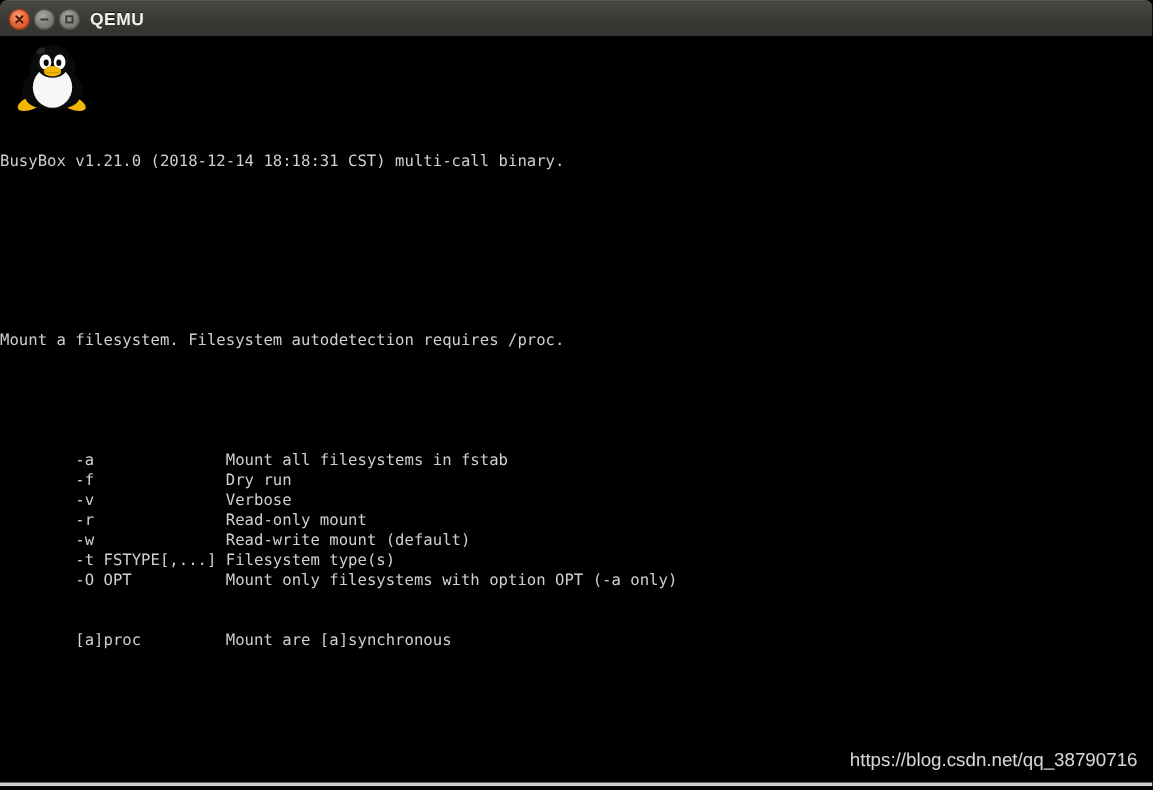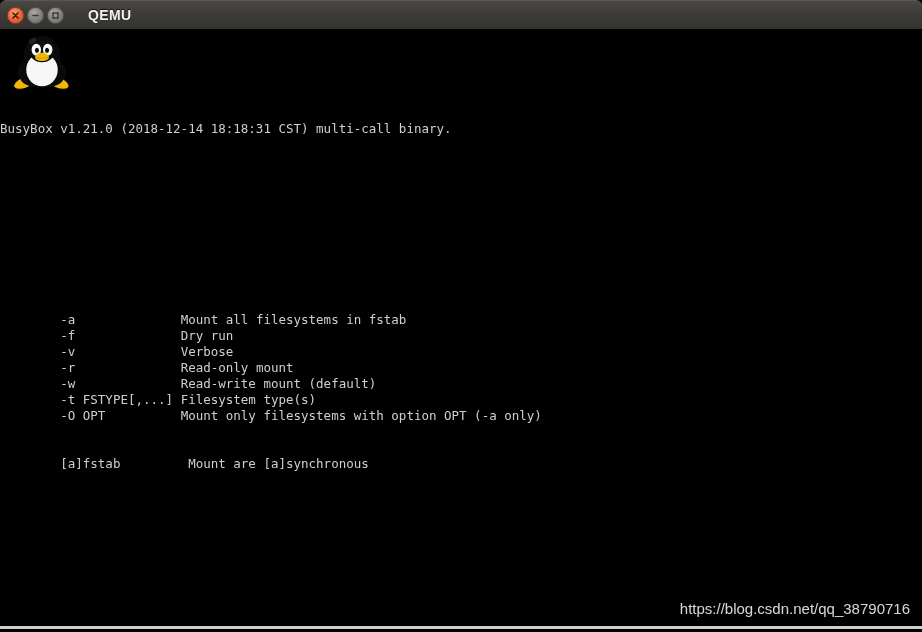--- a/index.html
+++ b/index.html
@@ -55,21 +55,21 @@
   .wbtn-close {
     background: radial-gradient(circle at 40% 32%, #f6a07a 0%, #e8683a 48%, #c54a20 100%);
     border: 1px solid #9e3c18;
   }
   .wbtn-min, .wbtn-max {
     background: radial-gradient(circle at 40% 32%, #a9a7a2 0%, #86847f 48%, #6a6863 100%);
     border: 1px solid #56544f;
   }
   .wbtn svg { display: block; }
   #wtitle {
-    margin-left: 24px;
+    margin-left: 8px;
     color: #f2f1ef;
     font-family: "Liberation Sans", sans-serif;
     font-size: 14px;
     font-weight: bold;
     letter-spacing: 0.4px;
     text-shadow: 0 -1px 0 rgba(0,0,0,0.7);
   }
 
   
   #screen {
@@ -176,23 +176,24 @@
       <path d="M26 46 C17 52 14 66 19 74 C22 70 25 60 28 54 Z" fill="#0a0a0a"></path>
       <path d="M84 46 C93 52 96 66 91 74 C88 70 85 60 82 54 Z" fill="#0a0a0a"></path>
 
       <ellipse cx="40" cy="14" rx="6" ry="4" fill="#3a3a3a" opacity="0.55" transform="rotate(-30 40 14)"></ellipse>
     </svg>
 
     <div id="console">
       <div class="line">BusyBox v1.21.0 (2018-12-14 18:18:31 CST) multi-call binary.</div>
       <div class="blank"></div>
       <div class="blank"></div>
+      <div class="line">Mount a filesystem. Filesystem autodetection requires /proc.</div>
       <div class="blank"></div>
       <div id="options-block"><div class="line"><span>        -a              </span><span>Mount all filesystems in fstab</span></div><div class="line"><span>        -f              </span><span>Dry run</span></div><div class="line"><span>        -v              </span><span>Verbose</span></div><div class="line"><span>        -r              </span><span>Read-only mount</span></div><div class="line"><span>        -w              </span><span>Read-write mount (default)</span></div><div class="line"><span>        -t FSTYPE[,...] </span><span>Filesystem type(s)</span></div><div class="line"><span>        -O OPT          </span><span>Mount only filesystems with option OPT (-a only)</span></div></div>
-      <div id="optflags-block"><div class="line"><span>        [a]fstab         </span><span>Mount are [a]synchronous</span></div></div>
+      <div id="optflags-block"><div class="line"><span>        [a]proc         </span><span>Mount are [a]synchronous</span></div></div>
       
       
       
       
       
       
       
       
       
       

